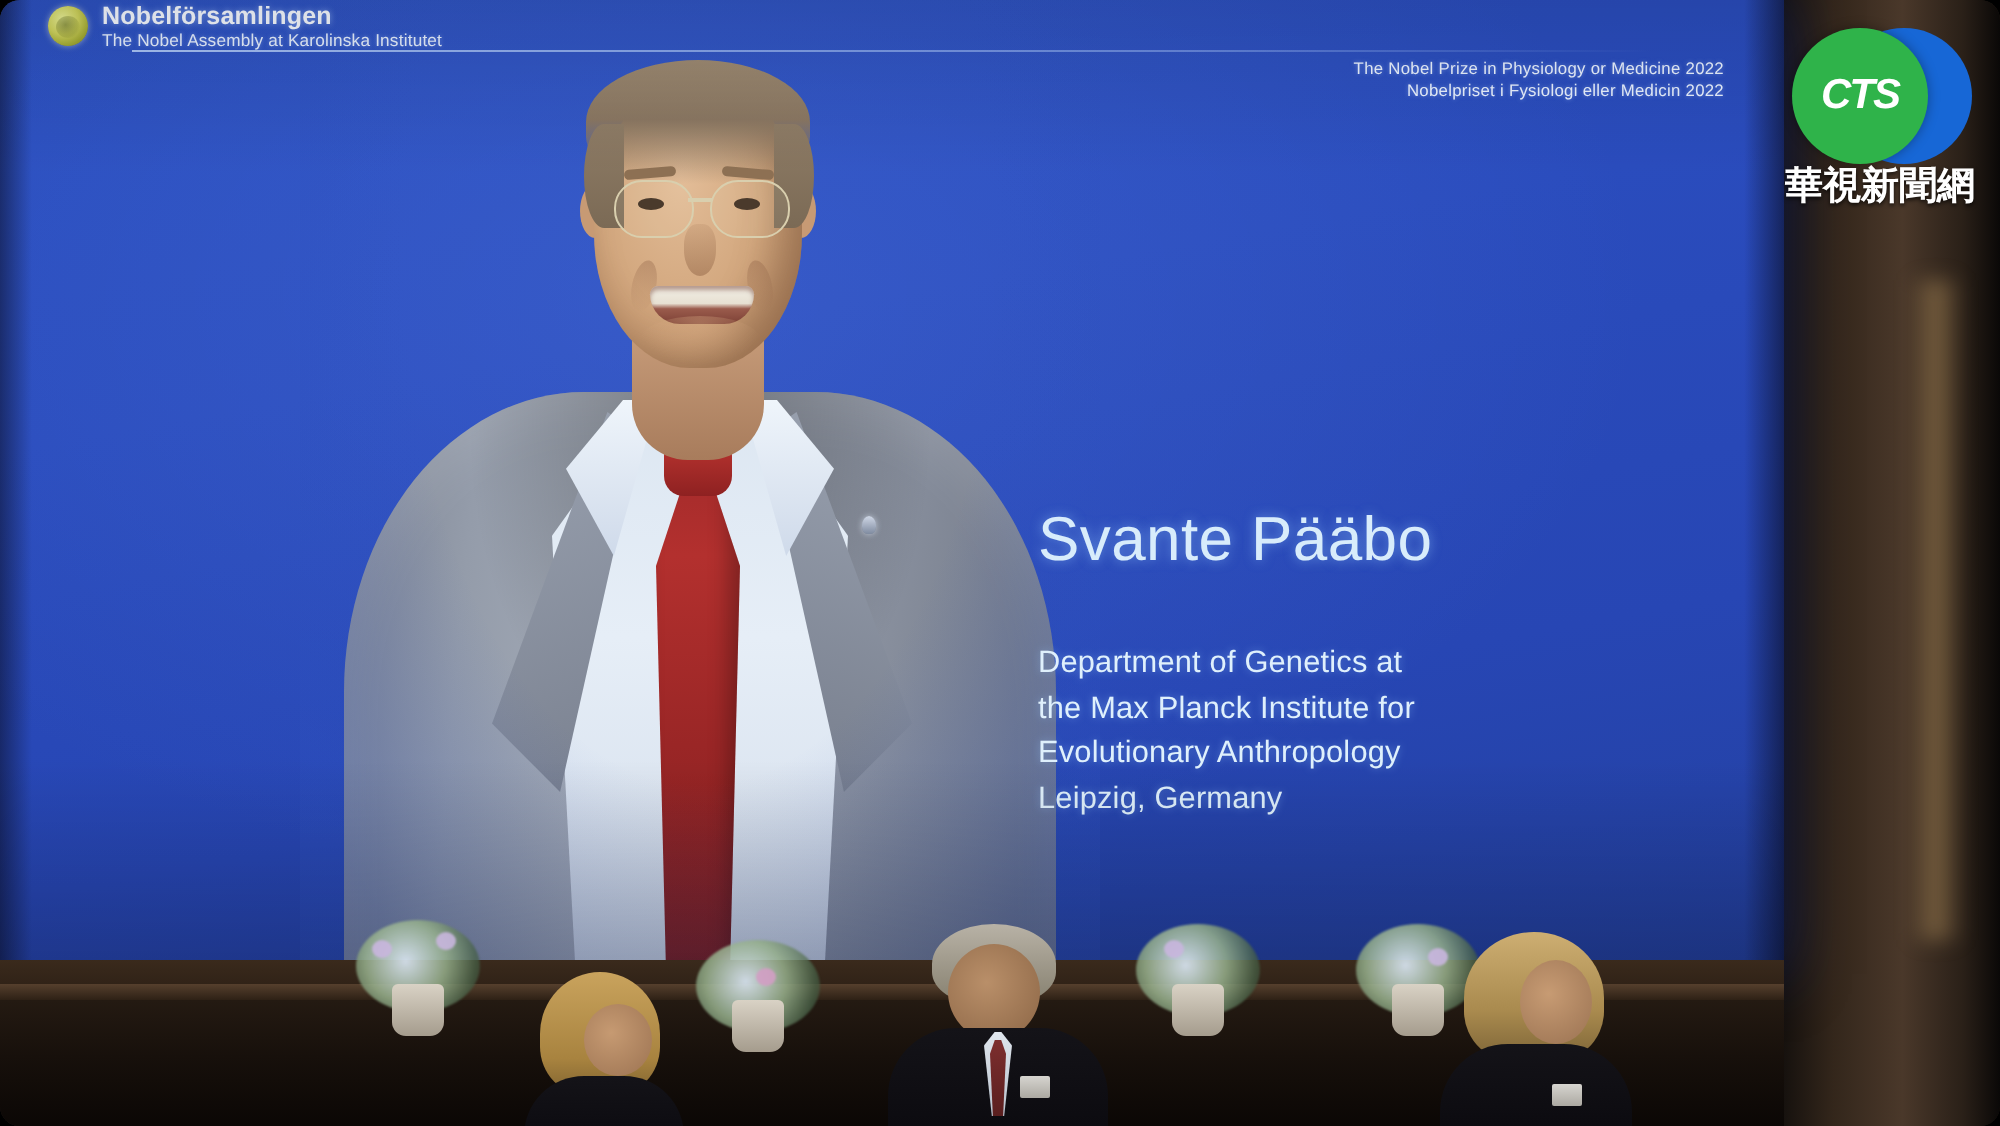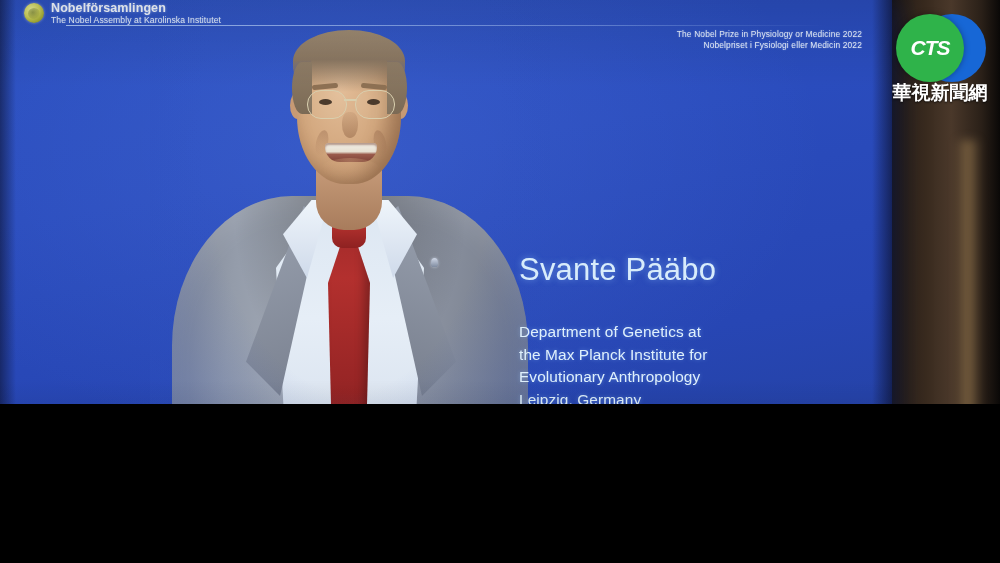--- a/index.html
+++ b/index.html
@@ -1,18 +1,18 @@
 <!DOCTYPE html>
 <html><head>
 <meta charset="utf-8">
 <style>
   html,body{margin:0;padding:0;background:#000;}
   body{font-family:"Liberation Sans",sans-serif;}
 
-  #stage{position:relative;width:1000px;height:404px;overflow:hidden;background:#15100c;}
+  #stage{position:relative;width:1000px;height:563px;overflow:hidden;background:#15100c;border-radius:10px;}
 
   
   .room-wall{position:absolute;inset:0;
     background:linear-gradient(100deg,#1a1410 0%,#241b14 30%,#3a2c20 62%,#241a12 82%,#120d09 100%);}
   .wall-right{position:absolute;left:884px;top:0;width:116px;height:563px;
     background:linear-gradient(90deg,#0d0b0a 0%,#33261b 28%,#4a382a 58%,#2a2018 84%,#0a0807 100%);}
   .wall-right-glow{position:absolute;left:955px;top:140px;width:26px;height:330px;
     background:linear-gradient(90deg,rgba(150,120,80,0) 0%,rgba(178,143,92,.55) 50%,rgba(120,95,60,0) 100%);
     filter:blur(5px);}
   .wall-left{position:absolute;left:0;top:0;width:14px;height:563px;

